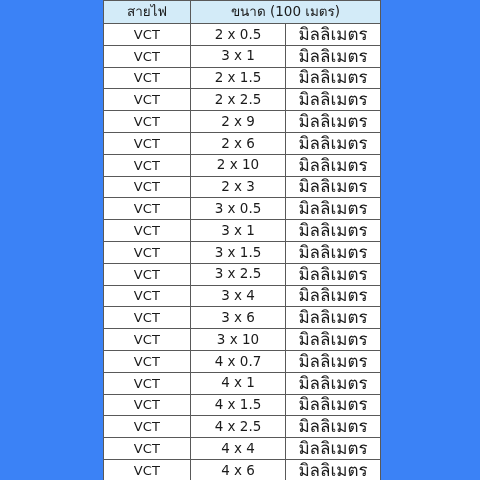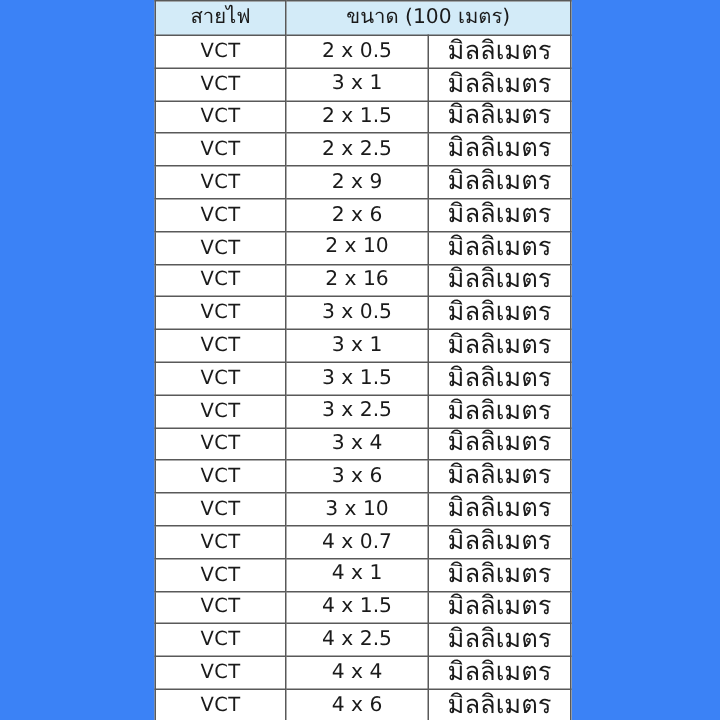--- a/index.html
+++ b/index.html
@@ -110,21 +110,21 @@
           <td class="cell-size">2 x 6</td>
           <td class="cell-unit">มิลลิเมตร</td>
         </tr>
         <tr>
           <td class="cell-type">VCT</td>
           <td class="cell-size">2 x 10</td>
           <td class="cell-unit">มิลลิเมตร</td>
         </tr>
         <tr>
           <td class="cell-type">VCT</td>
-          <td class="cell-size">2 x 16</td>
+          <td class="cell-size">2 x 3</td>
           <td class="cell-unit">มิลลิเมตร</td>
         </tr>
         <tr>
           <td class="cell-type">VCT</td>
           <td class="cell-size">3 x 0.5</td>
           <td class="cell-unit">มิลลิเมตร</td>
         </tr>
         <tr>
           <td class="cell-type">VCT</td>
           <td class="cell-size">3 x 1</td>

